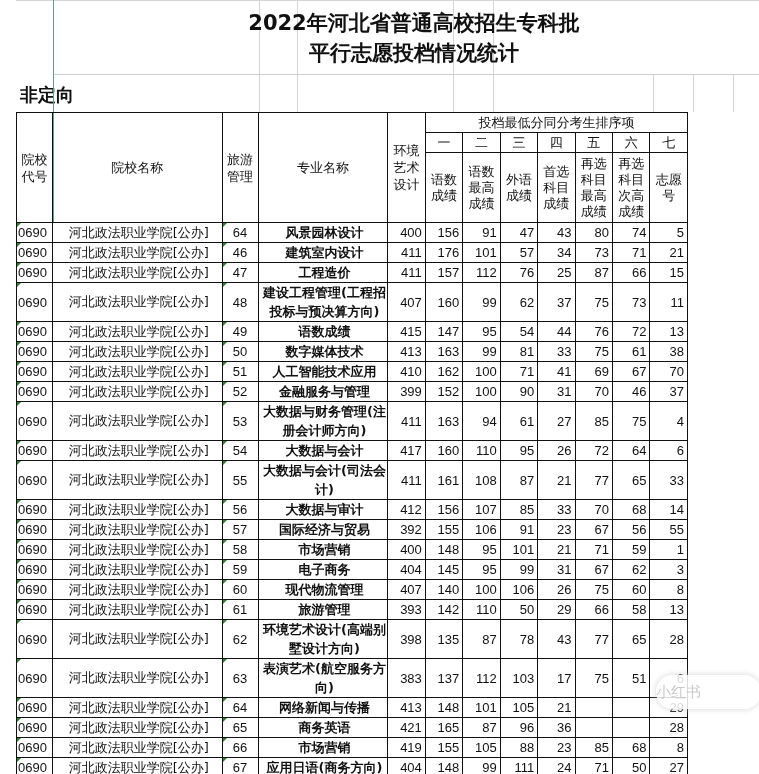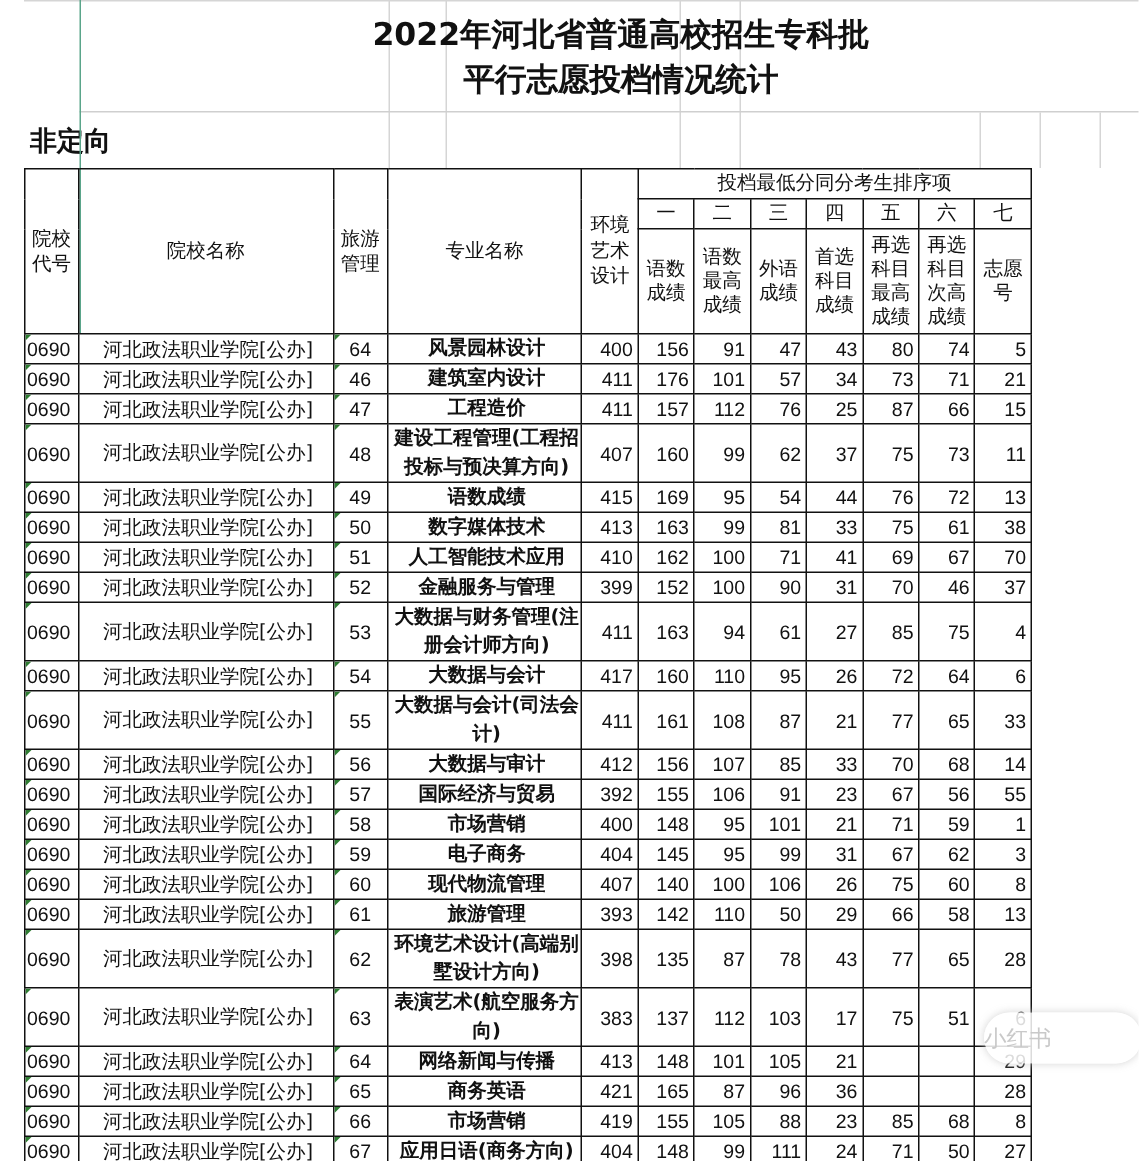--- a/index.html
+++ b/index.html
@@ -151,21 +151,21 @@
           <td class="num">75</td>
           <td class="num">73</td>
           <td class="num">11</td>
         </tr>
         <tr style="height: 19px;">
           <td class="code corner">0690</td>
           <td class="school">河北政法职业学院[公办]</td>
           <td class="mcode corner">49</td>
           <td class="mname">语数成绩</td>
           <td class="num">415</td>
-          <td class="num">169</td>
+          <td class="num">147</td>
           <td class="num">95</td>
           <td class="num">54</td>
           <td class="num">44</td>
           <td class="num">76</td>
           <td class="num">72</td>
           <td class="num">13</td>
         </tr>
         <tr style="height: 19px;">
           <td class="code corner">0690</td>
           <td class="school">河北政法职业学院[公办]</td>

